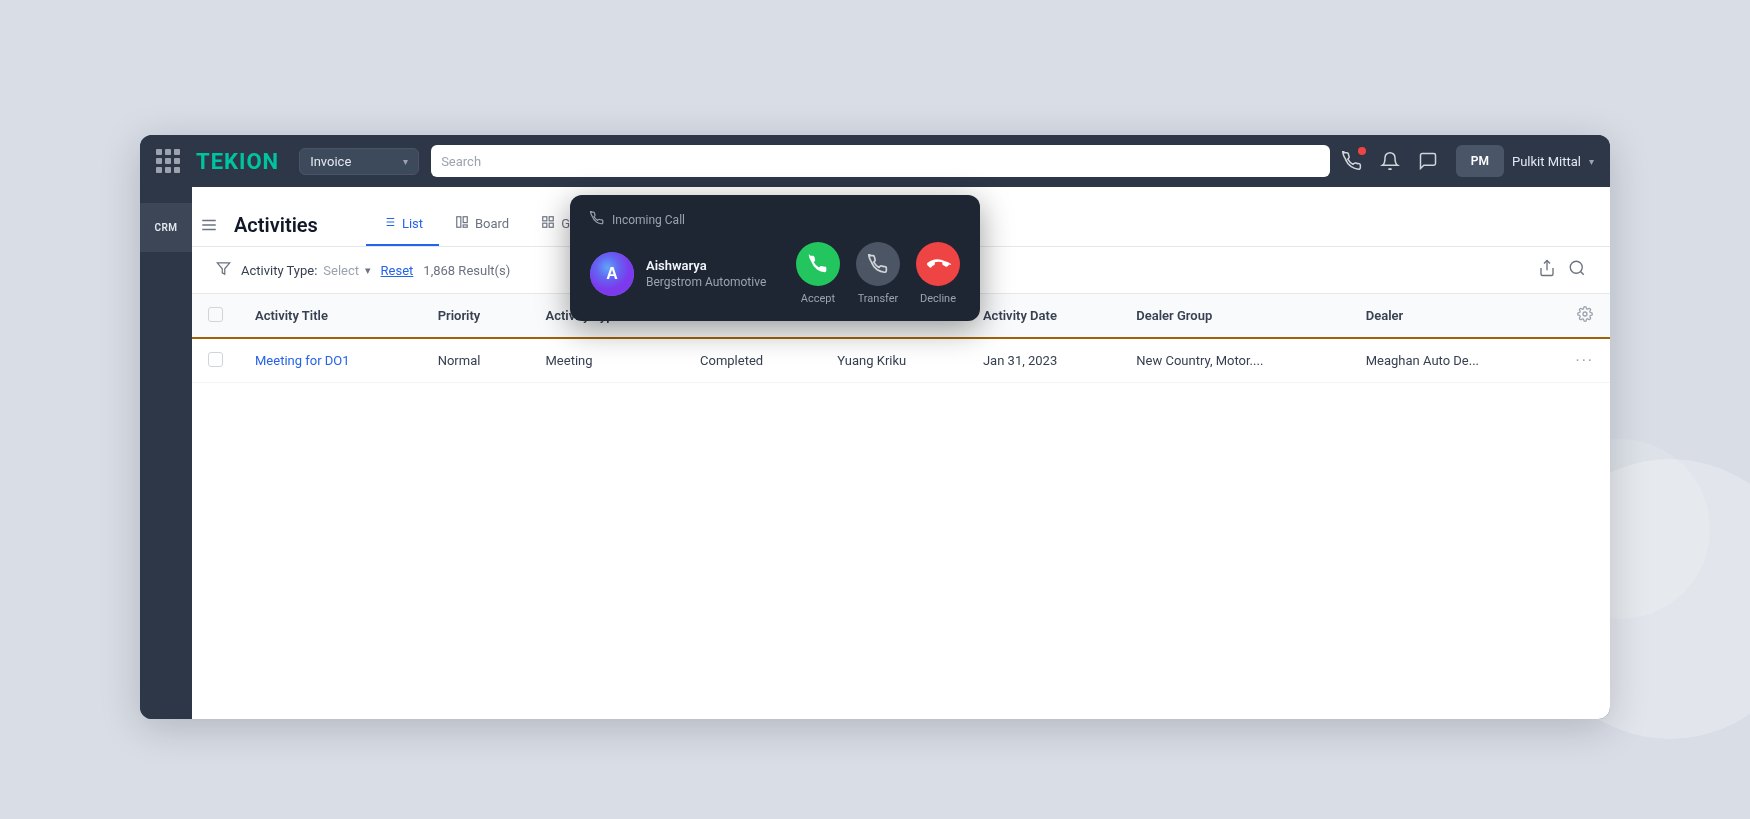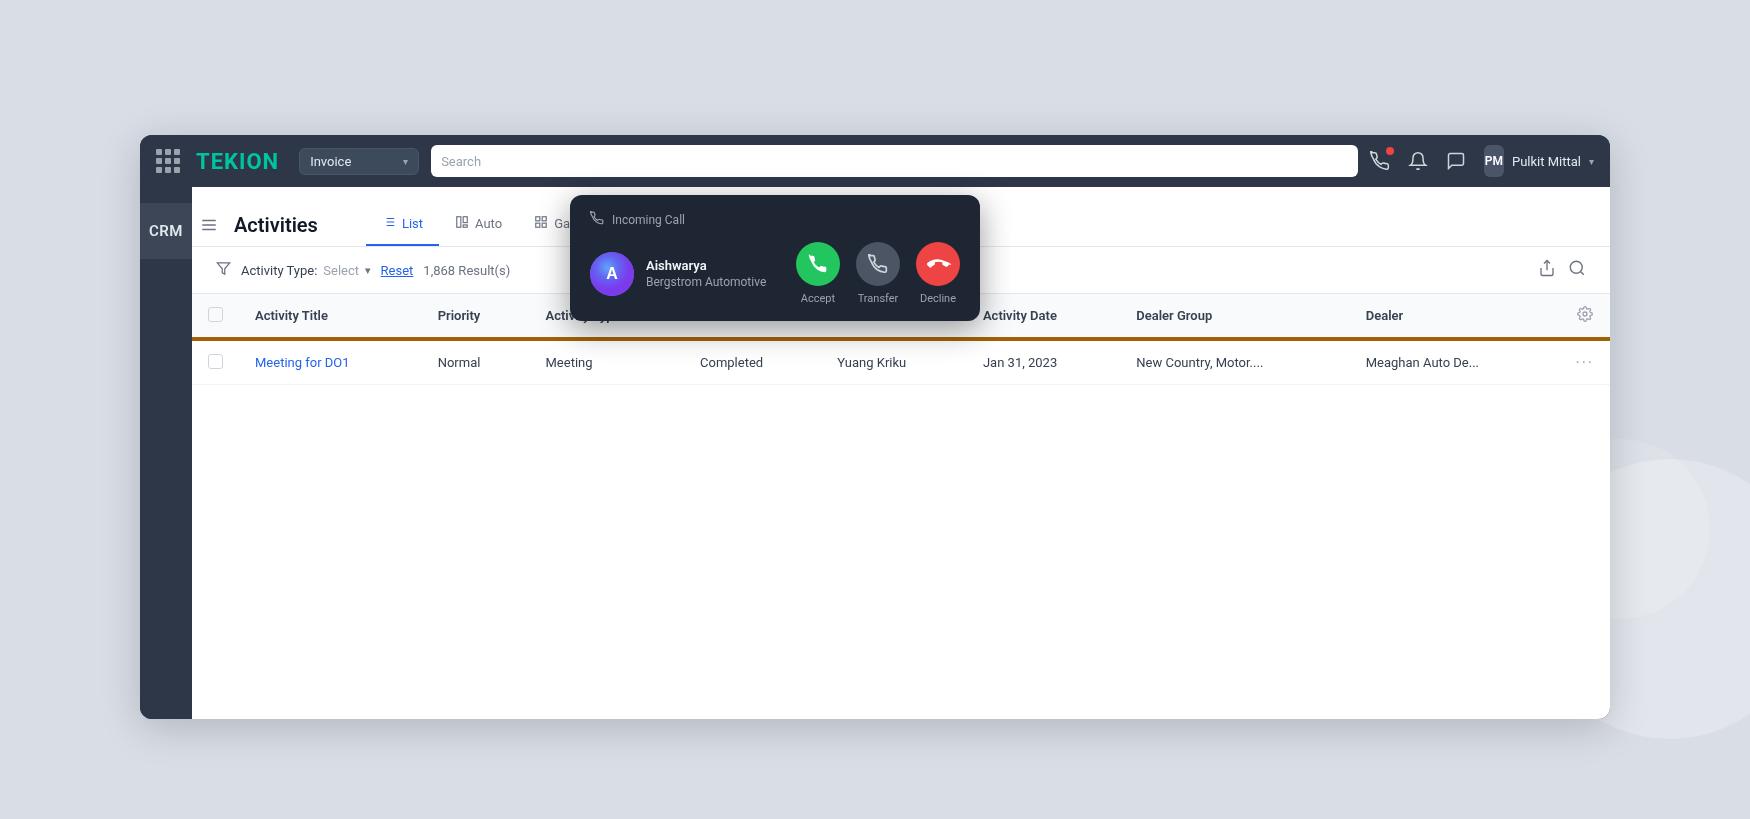--- a/index.html
+++ b/index.html
@@ -135,21 +135,21 @@
       top: -4px;
       right: -4px;
       width: 8px;
       height: 8px;
       border-radius: 50%;
       background: #ef4444;
       font-size: 0;
     }
 
     .user-avatar {
-      width: 20px;
+      width: 48px;
       height: 32px;
       border-radius: 6px;
       background: #4a5568;
       color: #fff;
       font-size: 12px;
       font-weight: 600;
       display: flex;
       align-items: center;
       justify-content: center;
     }
@@ -182,21 +182,21 @@
       background: #2d3748;
       display: flex;
       flex-direction: column;
       align-items: center;
       padding-top: 16px;
       flex-shrink: 0;
     }
 
     .sidebar-crm {
       color: #e2e8f0;
-      font-size: 15px;
+      font-size: 10px;
       font-weight: 600;
       letter-spacing: 0.5px;
       padding: 19px;
       background: rgba(255,255,255,0.08);
       border-radius: 4px;
       cursor: pointer;
     }
 
     
     .content {
@@ -329,21 +329,21 @@
     }
 
     table {
       width: 100%;
       border-collapse: collapse;
       font-size: 13px;
     }
 
     thead tr {
       background: #f9fafb;
-      border-bottom: 4px solid #a16207;
+      border-bottom: 2px solid #a16207;
     }
 
     thead th {
       padding: 12px 16px;
       text-align: left;
       font-weight: 600;
       color: #374151;
       font-size: 13px;
       white-space: nowrap;
     }
@@ -585,21 +585,21 @@
           </div>
 
           <div class="tab">
             <span class="tab-icon">
               <svg width="14" height="14" viewBox="0 0 24 24" fill="none" stroke="#6b7280" stroke-width="2">
                 <rect x="3" y="3" width="7" height="18"></rect>
                 <rect x="14" y="3" width="7" height="10"></rect>
                 <rect x="14" y="17" width="7" height="4"></rect>
               </svg>
             </span>
-            <span>Auto</span>
+            <span>Board</span>
           </div>
 
           <div class="tab">
             <span class="tab-icon">
               <svg width="14" height="14" viewBox="0 0 24 24" fill="none" stroke="#6b7280" stroke-width="2">
                 <rect x="3" y="3" width="7" height="7"></rect>
                 <rect x="14" y="3" width="7" height="7"></rect>
                 <rect x="3" y="14" width="7" height="7"></rect>
                 <rect x="14" y="14" width="7" height="7"></rect>
               </svg>

